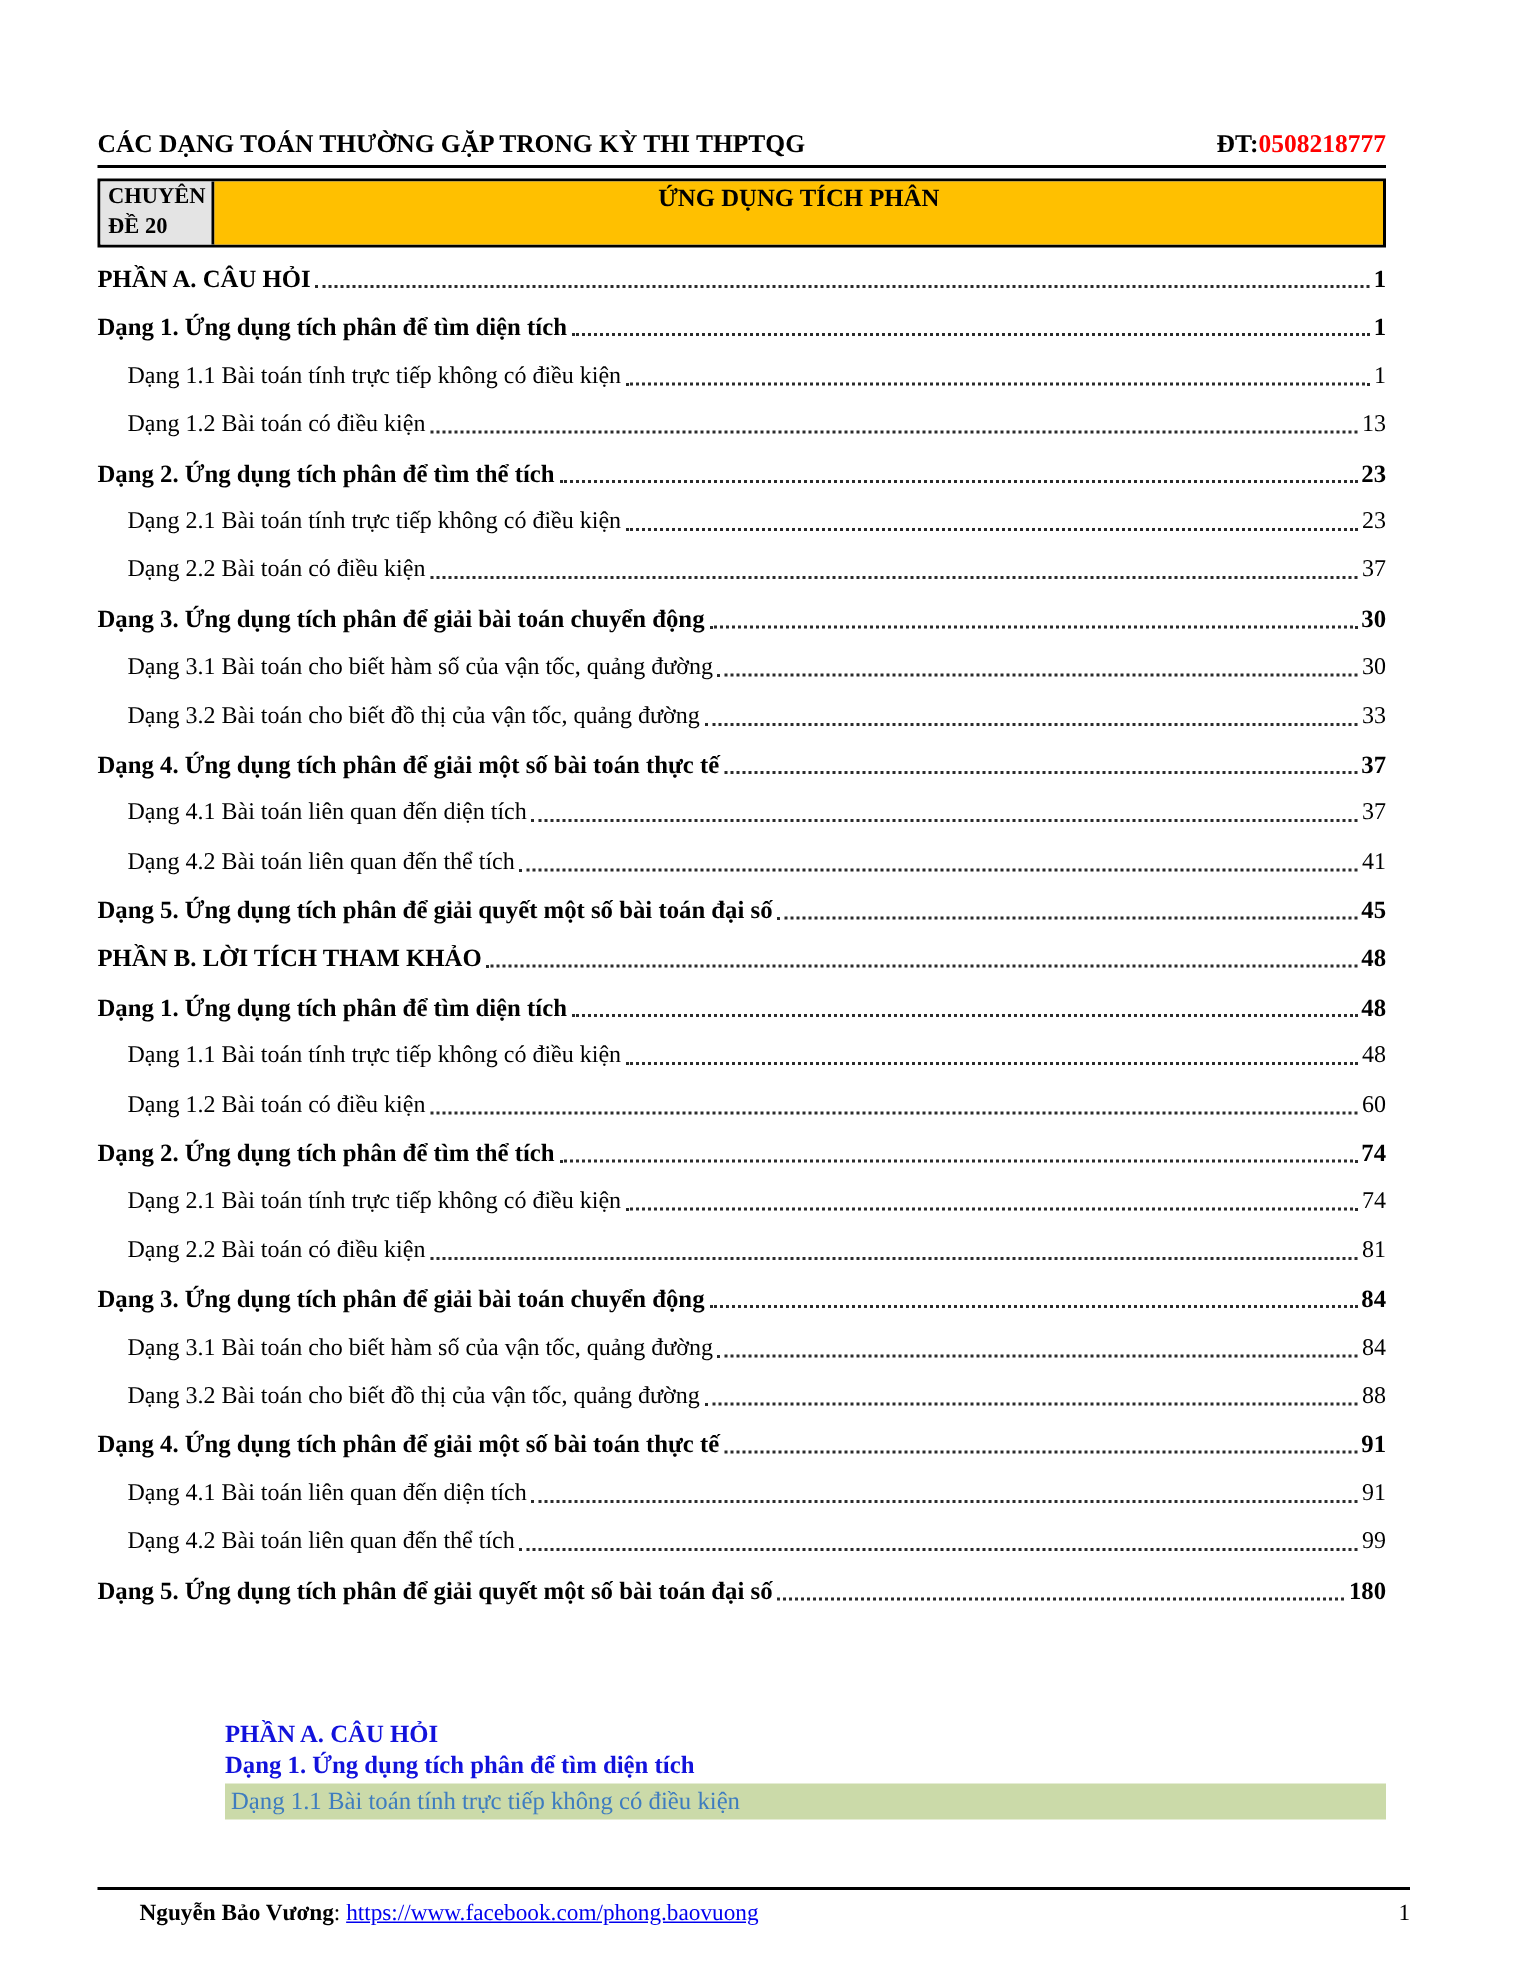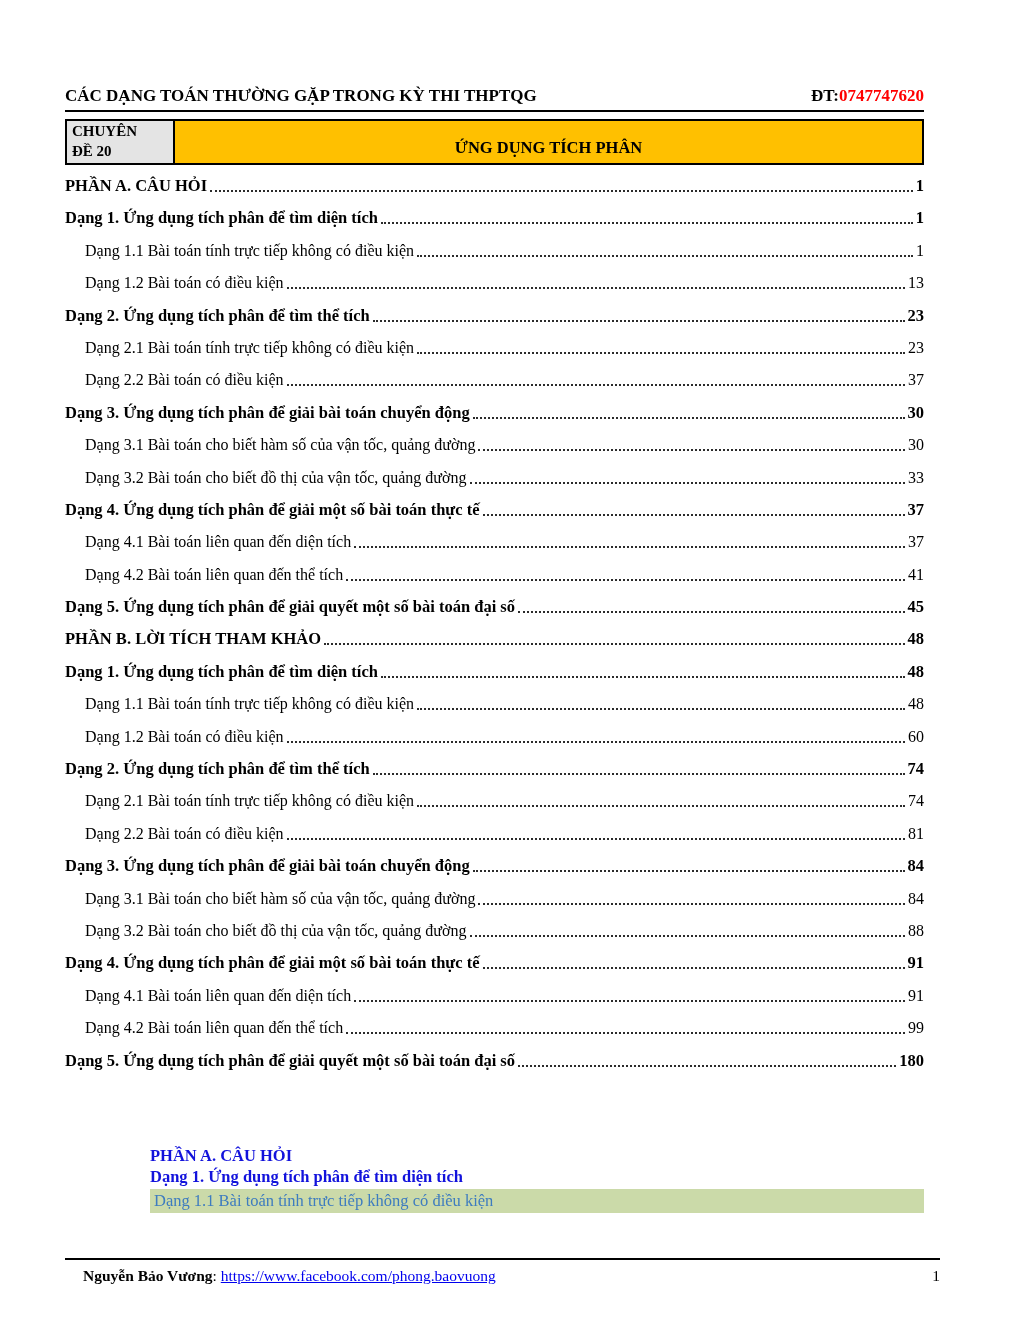--- a/index.html
+++ b/index.html
@@ -25,32 +25,32 @@
   .hdr-phone { white-space:nowrap; }
   .hdr-phone .phone-num { color:#FF0000; }
   
   .banner-table {
     margin-top:7px;
     display:flex;
     border:2px solid #000;
     height:46px;
   }
   .cell-chuyende {
-    width:108px;
+    width:76px;
     background:#E4E4E4;
     border-right:2px solid #000;
     font-weight:bold; font-size:15px; line-height:1.3;
     padding:1px 5px;
   }
   .cell-banner {
     flex:1;
     background:#FFC000;
     text-align:center;
     font-weight:bold; font-size:16.5px;
-    padding-top:17px;
+    padding-top:1px;
   }
   
   .toc-title {
     margin-top:17px;
     text-align:center;
     font-family:"Liberation Sans", sans-serif;
     font-weight:normal;
     font-size:27px; letter-spacing:0.5px;
     color:#3E7CBF;
   }
@@ -95,36 +95,36 @@
     padding:1px 4px;
   }
   
   .footer {
     position:absolute; left:65px; right:84px; top:1258px;
     border-top:2.5px solid #000;
     padding-top:7px;
     display:flex; justify-content:space-between; align-items:baseline;
     font-size:15.5px;
   }
-  .footer-left { margin-left:18px; }
+  .footer-left { margin-left:28px; }
   .footer-author { font-weight:bold; }
   .footer-link {
     color:#0000EE; text-decoration:underline; cursor:pointer;
   }
   .footer-page { font-size:15.5px; }
 </style>
 </head>
 <body>
 
 <div class="page">
   <div class="content">
 
     <div class="hdr-row">
       <span>CÁC DẠNG TOÁN THƯỜNG GẶP TRONG KỲ THI THPTQG</span>
-      <span class="hdr-phone"><span>ĐT:</span><span class="phone-num">0747747620</span></span>
+      <span class="hdr-phone"><span>ĐT:</span><span class="phone-num">0508218777</span></span>
     </div>
 
     <div class="banner-table">
       <div class="cell-chuyende">
         <div>CHUYÊN</div>
         <div>ĐỀ 20</div>
       </div>
       <div class="cell-banner">
         <span>ỨNG DỤNG TÍCH PHÂN</span>
       </div>

